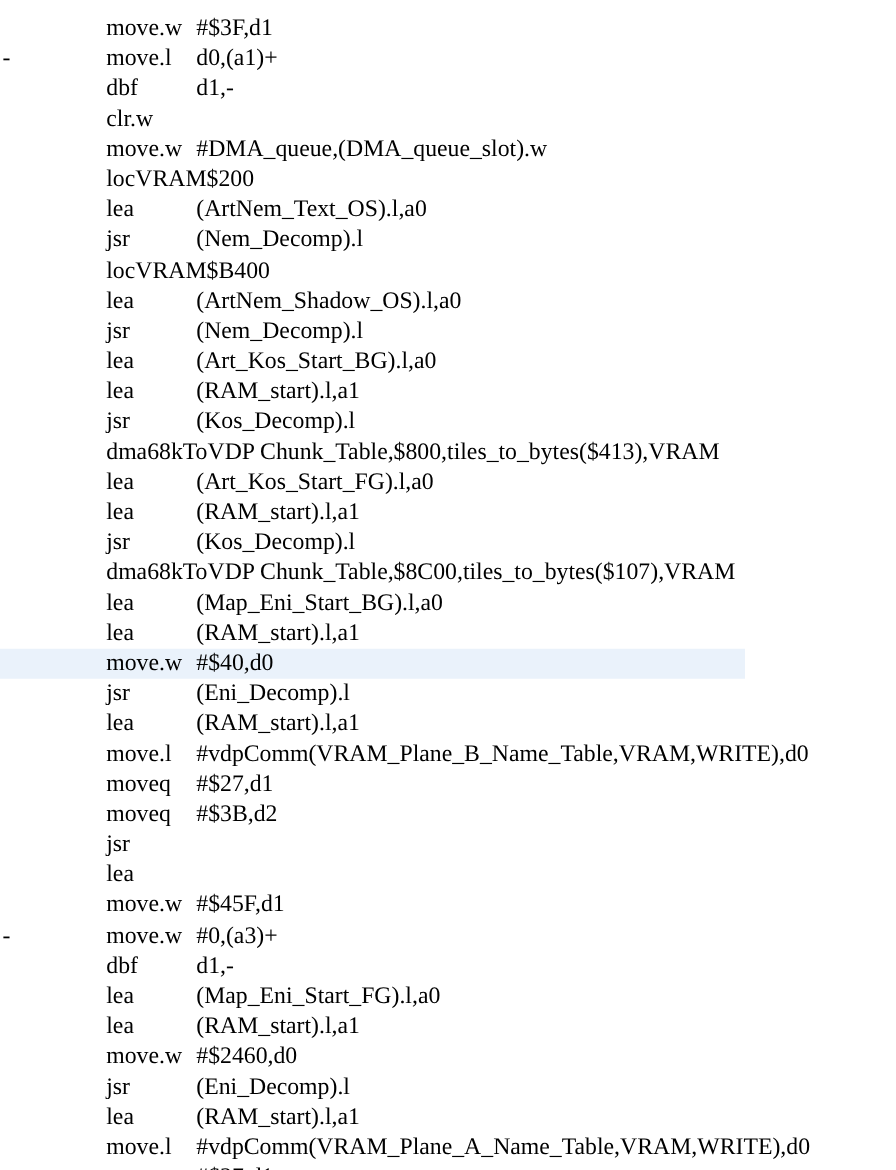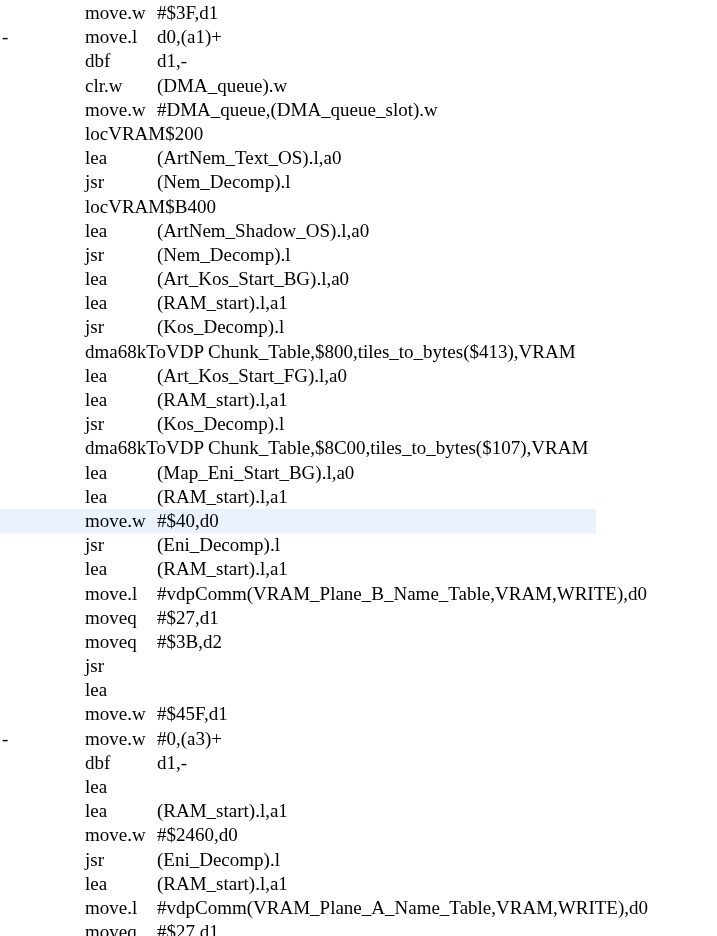--- a/index.html
+++ b/index.html
@@ -12,21 +12,21 @@
     height: 936px;
     overflow: hidden;
     font-family: "Liberation Serif", serif;
   }
   .code-view {
     position: relative;
     width: 596px;
     height: 936px;
     background: #ffffff;
     box-sizing: border-box;
-    padding-top: 1px;
+    padding-top: 11px;
   }
   .code-line {
     display: flex;
     align-items: baseline;
     height: 24.2px;
     line-height: 24.2px;
     white-space: pre;
     font-family: "Liberation Serif", serif;
     font-size: 19px;
     color: #000000;
@@ -60,21 +60,21 @@
     display: inline-block;
   }
 </style>
 </head>
 <body>
 
 <div class="code-view" id="code-view">
     <div class="code-line"><span class="gutter"></span><span class="indent"></span><span class="mnemonic">move.w</span><span class="operand">#$3F,d1</span></div>
     <div class="code-line"><span class="gutter">-</span><span class="indent"></span><span class="mnemonic">move.l</span><span class="operand">d0,(a1)+</span></div>
     <div class="code-line"><span class="gutter"></span><span class="indent"></span><span class="mnemonic">dbf</span><span class="operand">d1,-</span></div>
-    <div class="code-line"><span class="gutter"></span><span class="indent"></span><span class="mnemonic">clr.w</span><span class="operand">(DMA_queue).w</span></div>
+    <div class="code-line"><span class="gutter"></span><span class="indent"></span><span class="mnemonic">clr.w</span></div>
     <div class="code-line"><span class="gutter"></span><span class="indent"></span><span class="mnemonic">move.w</span><span class="operand">#DMA_queue,(DMA_queue_slot).w</span></div>
     <div class="code-line"><span class="gutter"></span><span class="indent"></span><span class="mnemonic">locVRAM</span><span class="operand">$200</span></div>
     <div class="code-line"><span class="gutter"></span><span class="indent"></span><span class="mnemonic">lea</span><span class="operand">(ArtNem_Text_OS).l,a0</span></div>
     <div class="code-line"><span class="gutter"></span><span class="indent"></span><span class="mnemonic">jsr</span><span class="operand">(Nem_Decomp).l</span></div>
     <div class="code-line"><span class="gutter"></span><span class="indent"></span><span class="mnemonic">locVRAM</span><span class="operand">$B400</span></div>
     <div class="code-line"><span class="gutter"></span><span class="indent"></span><span class="mnemonic">lea</span><span class="operand">(ArtNem_Shadow_OS).l,a0</span></div>
     <div class="code-line"><span class="gutter"></span><span class="indent"></span><span class="mnemonic">jsr</span><span class="operand">(Nem_Decomp).l</span></div>
     <div class="code-line"><span class="gutter"></span><span class="indent"></span><span class="mnemonic">lea</span><span class="operand">(Art_Kos_Start_BG).l,a0</span></div>
     <div class="code-line"><span class="gutter"></span><span class="indent"></span><span class="mnemonic">lea</span><span class="operand">(RAM_start).l,a1</span></div>
     <div class="code-line"><span class="gutter"></span><span class="indent"></span><span class="mnemonic">jsr</span><span class="operand">(Kos_Decomp).l</span></div>
@@ -89,20 +89,20 @@
     <div class="code-line"><span class="gutter"></span><span class="indent"></span><span class="mnemonic">jsr</span><span class="operand">(Eni_Decomp).l</span></div>
     <div class="code-line"><span class="gutter"></span><span class="indent"></span><span class="mnemonic">lea</span><span class="operand">(RAM_start).l,a1</span></div>
     <div class="code-line"><span class="gutter"></span><span class="indent"></span><span class="mnemonic">move.l</span><span class="operand">#vdpComm(VRAM_Plane_B_Name_Table,VRAM,WRITE),d0</span></div>
     <div class="code-line"><span class="gutter"></span><span class="indent"></span><span class="mnemonic">moveq</span><span class="operand">#$27,d1</span></div>
     <div class="code-line"><span class="gutter"></span><span class="indent"></span><span class="mnemonic">moveq</span><span class="operand">#$3B,d2</span></div>
     <div class="code-line"><span class="gutter"></span><span class="indent"></span><span class="mnemonic">jsr</span></div>
     <div class="code-line"><span class="gutter"></span><span class="indent"></span><span class="mnemonic">lea</span></div>
     <div class="code-line"><span class="gutter"></span><span class="indent"></span><span class="mnemonic">move.w</span><span class="operand">#$45F,d1</span></div>
     <div class="code-line"><span class="gutter">-</span><span class="indent"></span><span class="mnemonic">move.w</span><span class="operand">#0,(a3)+</span></div>
     <div class="code-line"><span class="gutter"></span><span class="indent"></span><span class="mnemonic">dbf</span><span class="operand">d1,-</span></div>
-    <div class="code-line"><span class="gutter"></span><span class="indent"></span><span class="mnemonic">lea</span></div>
+    <div class="code-line"><span class="gutter"></span><span class="indent"></span><span class="mnemonic">lea</span><span class="operand">(Map_Eni_Start_FG).l,a0</span></div>
     <div class="code-line"><span class="gutter"></span><span class="indent"></span><span class="mnemonic">lea</span><span class="operand">(RAM_start).l,a1</span></div>
     <div class="code-line"><span class="gutter"></span><span class="indent"></span><span class="mnemonic">move.w</span><span class="operand">#$2460,d0</span></div>
     <div class="code-line"><span class="gutter"></span><span class="indent"></span><span class="mnemonic">jsr</span><span class="operand">(Eni_Decomp).l</span></div>
     <div class="code-line"><span class="gutter"></span><span class="indent"></span><span class="mnemonic">lea</span><span class="operand">(RAM_start).l,a1</span></div>
     <div class="code-line"><span class="gutter"></span><span class="indent"></span><span class="mnemonic">move.l</span><span class="operand">#vdpComm(VRAM_Plane_A_Name_Table,VRAM,WRITE),d0</span></div>
     <div class="code-line"><span class="gutter"></span><span class="indent"></span><span class="mnemonic">moveq</span><span class="operand">#$27,d1</span></div>
   </div>
 
 </body></html>

